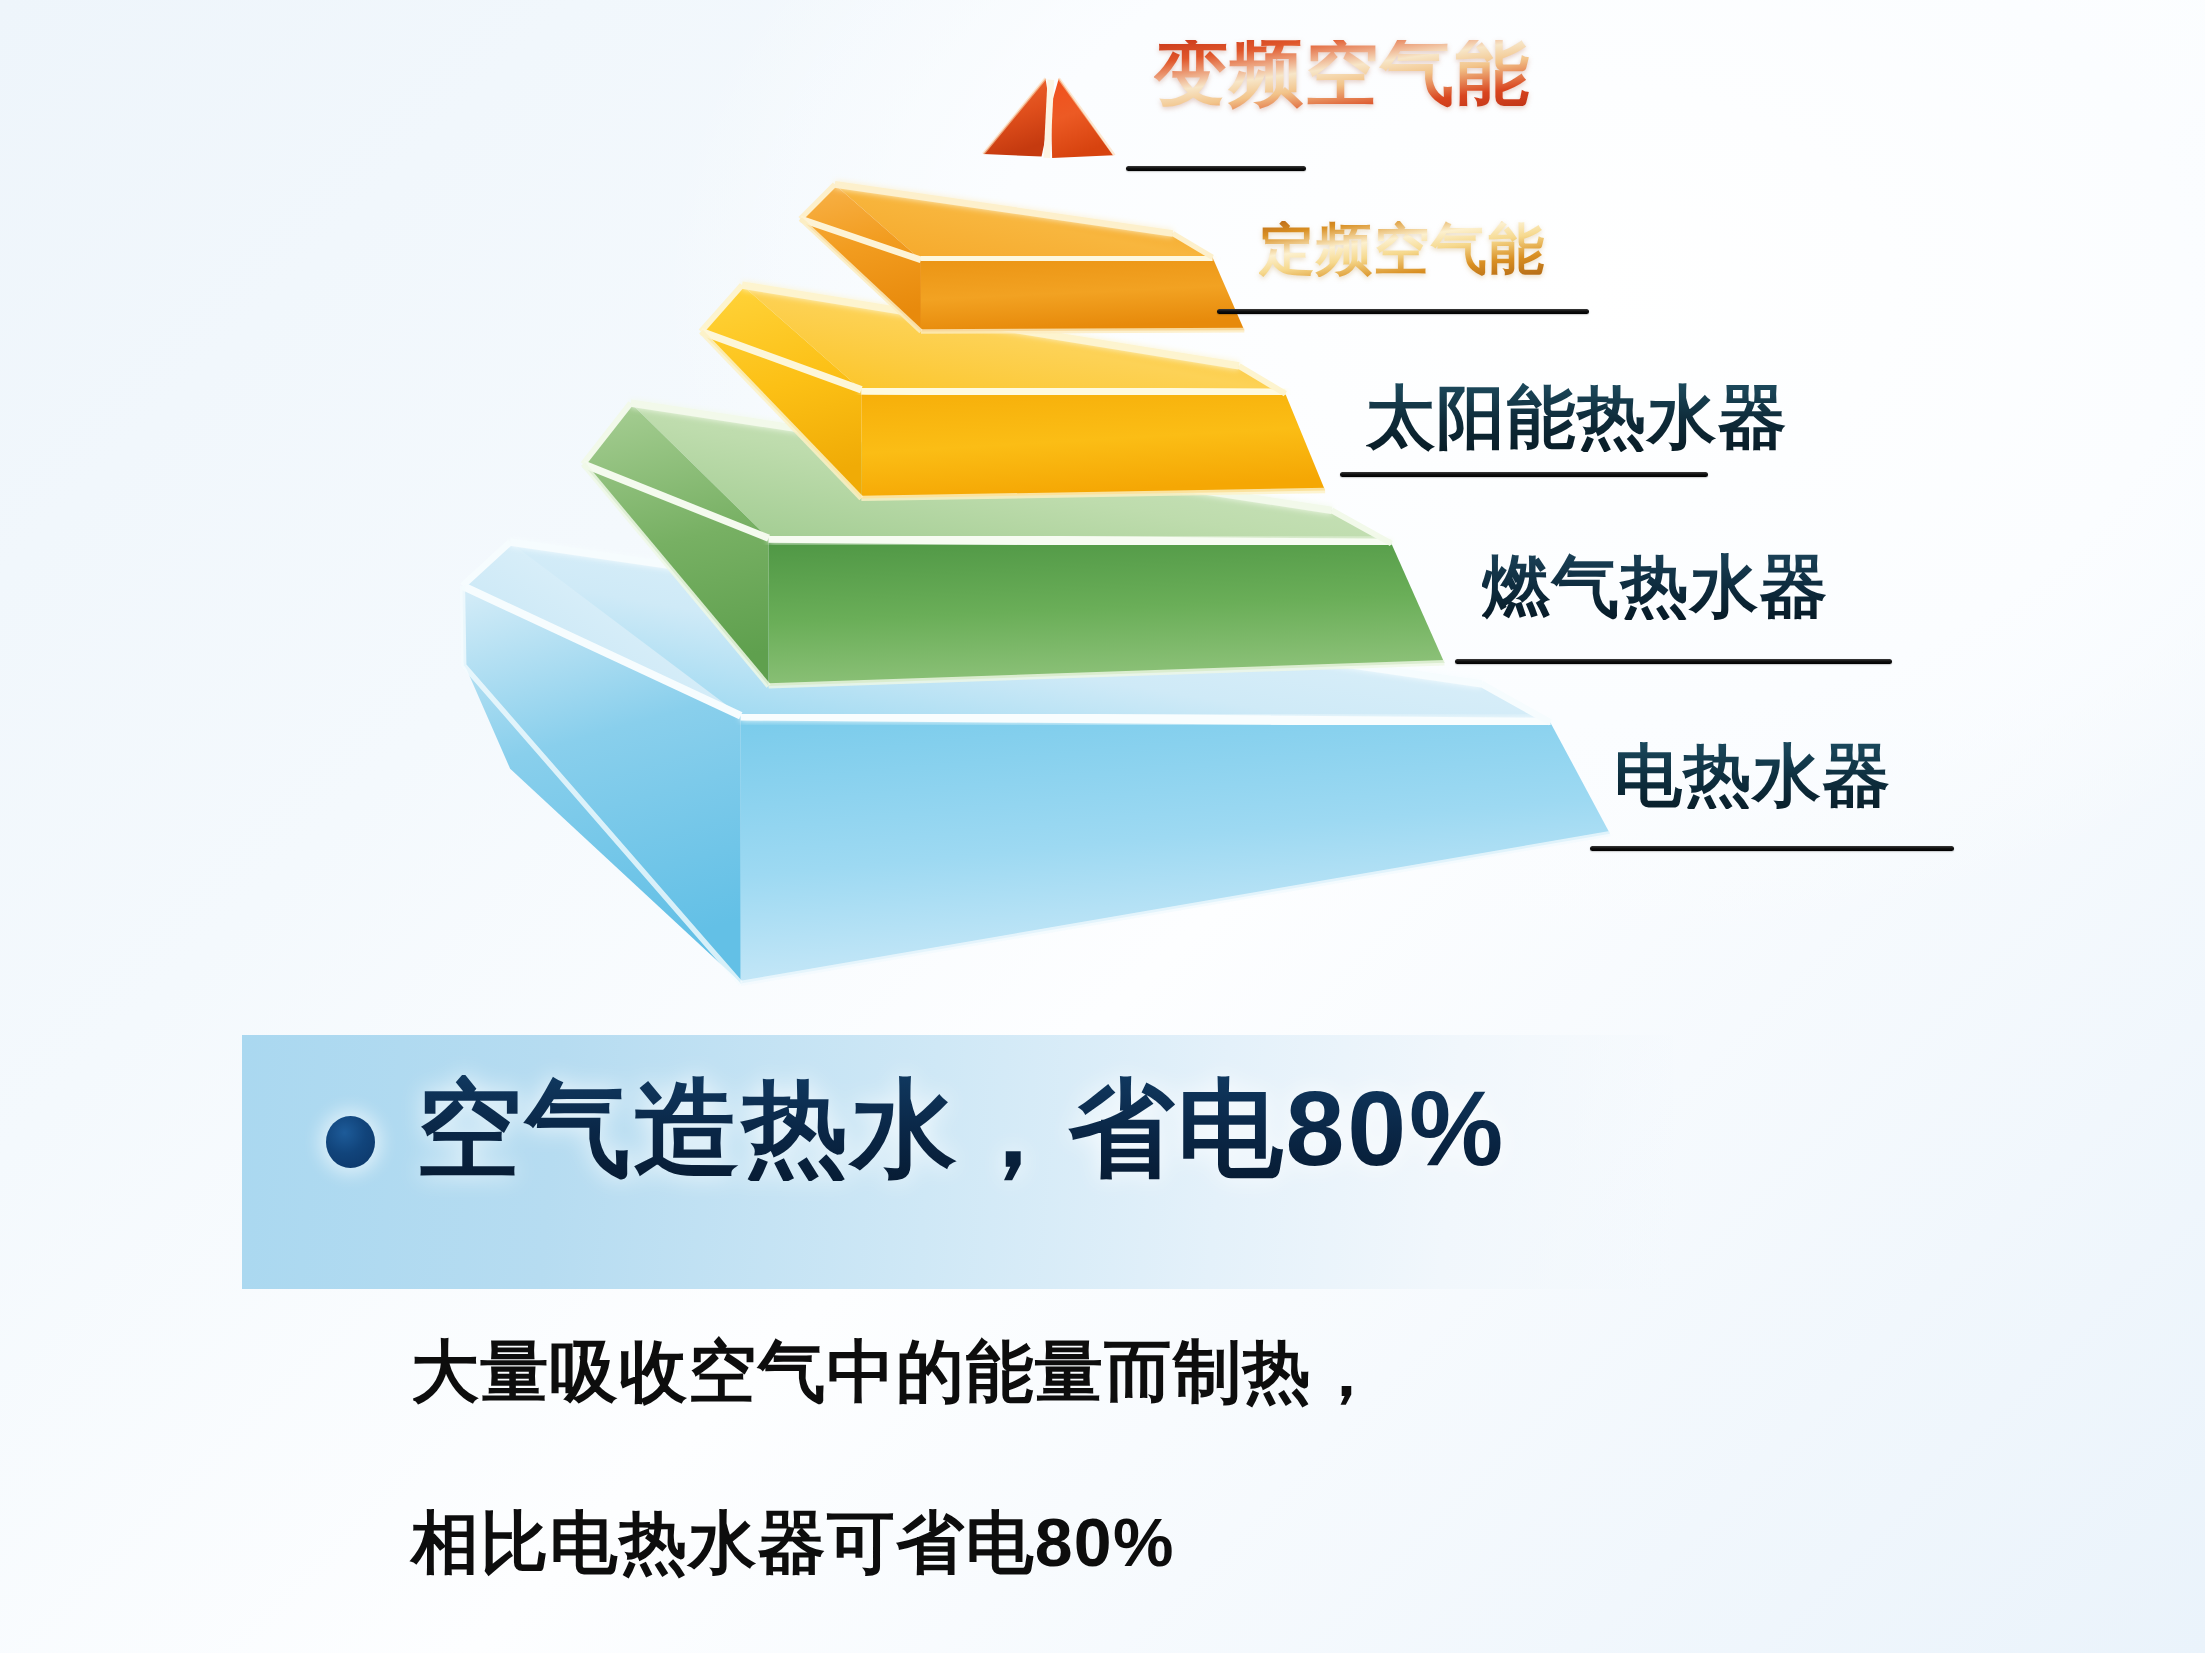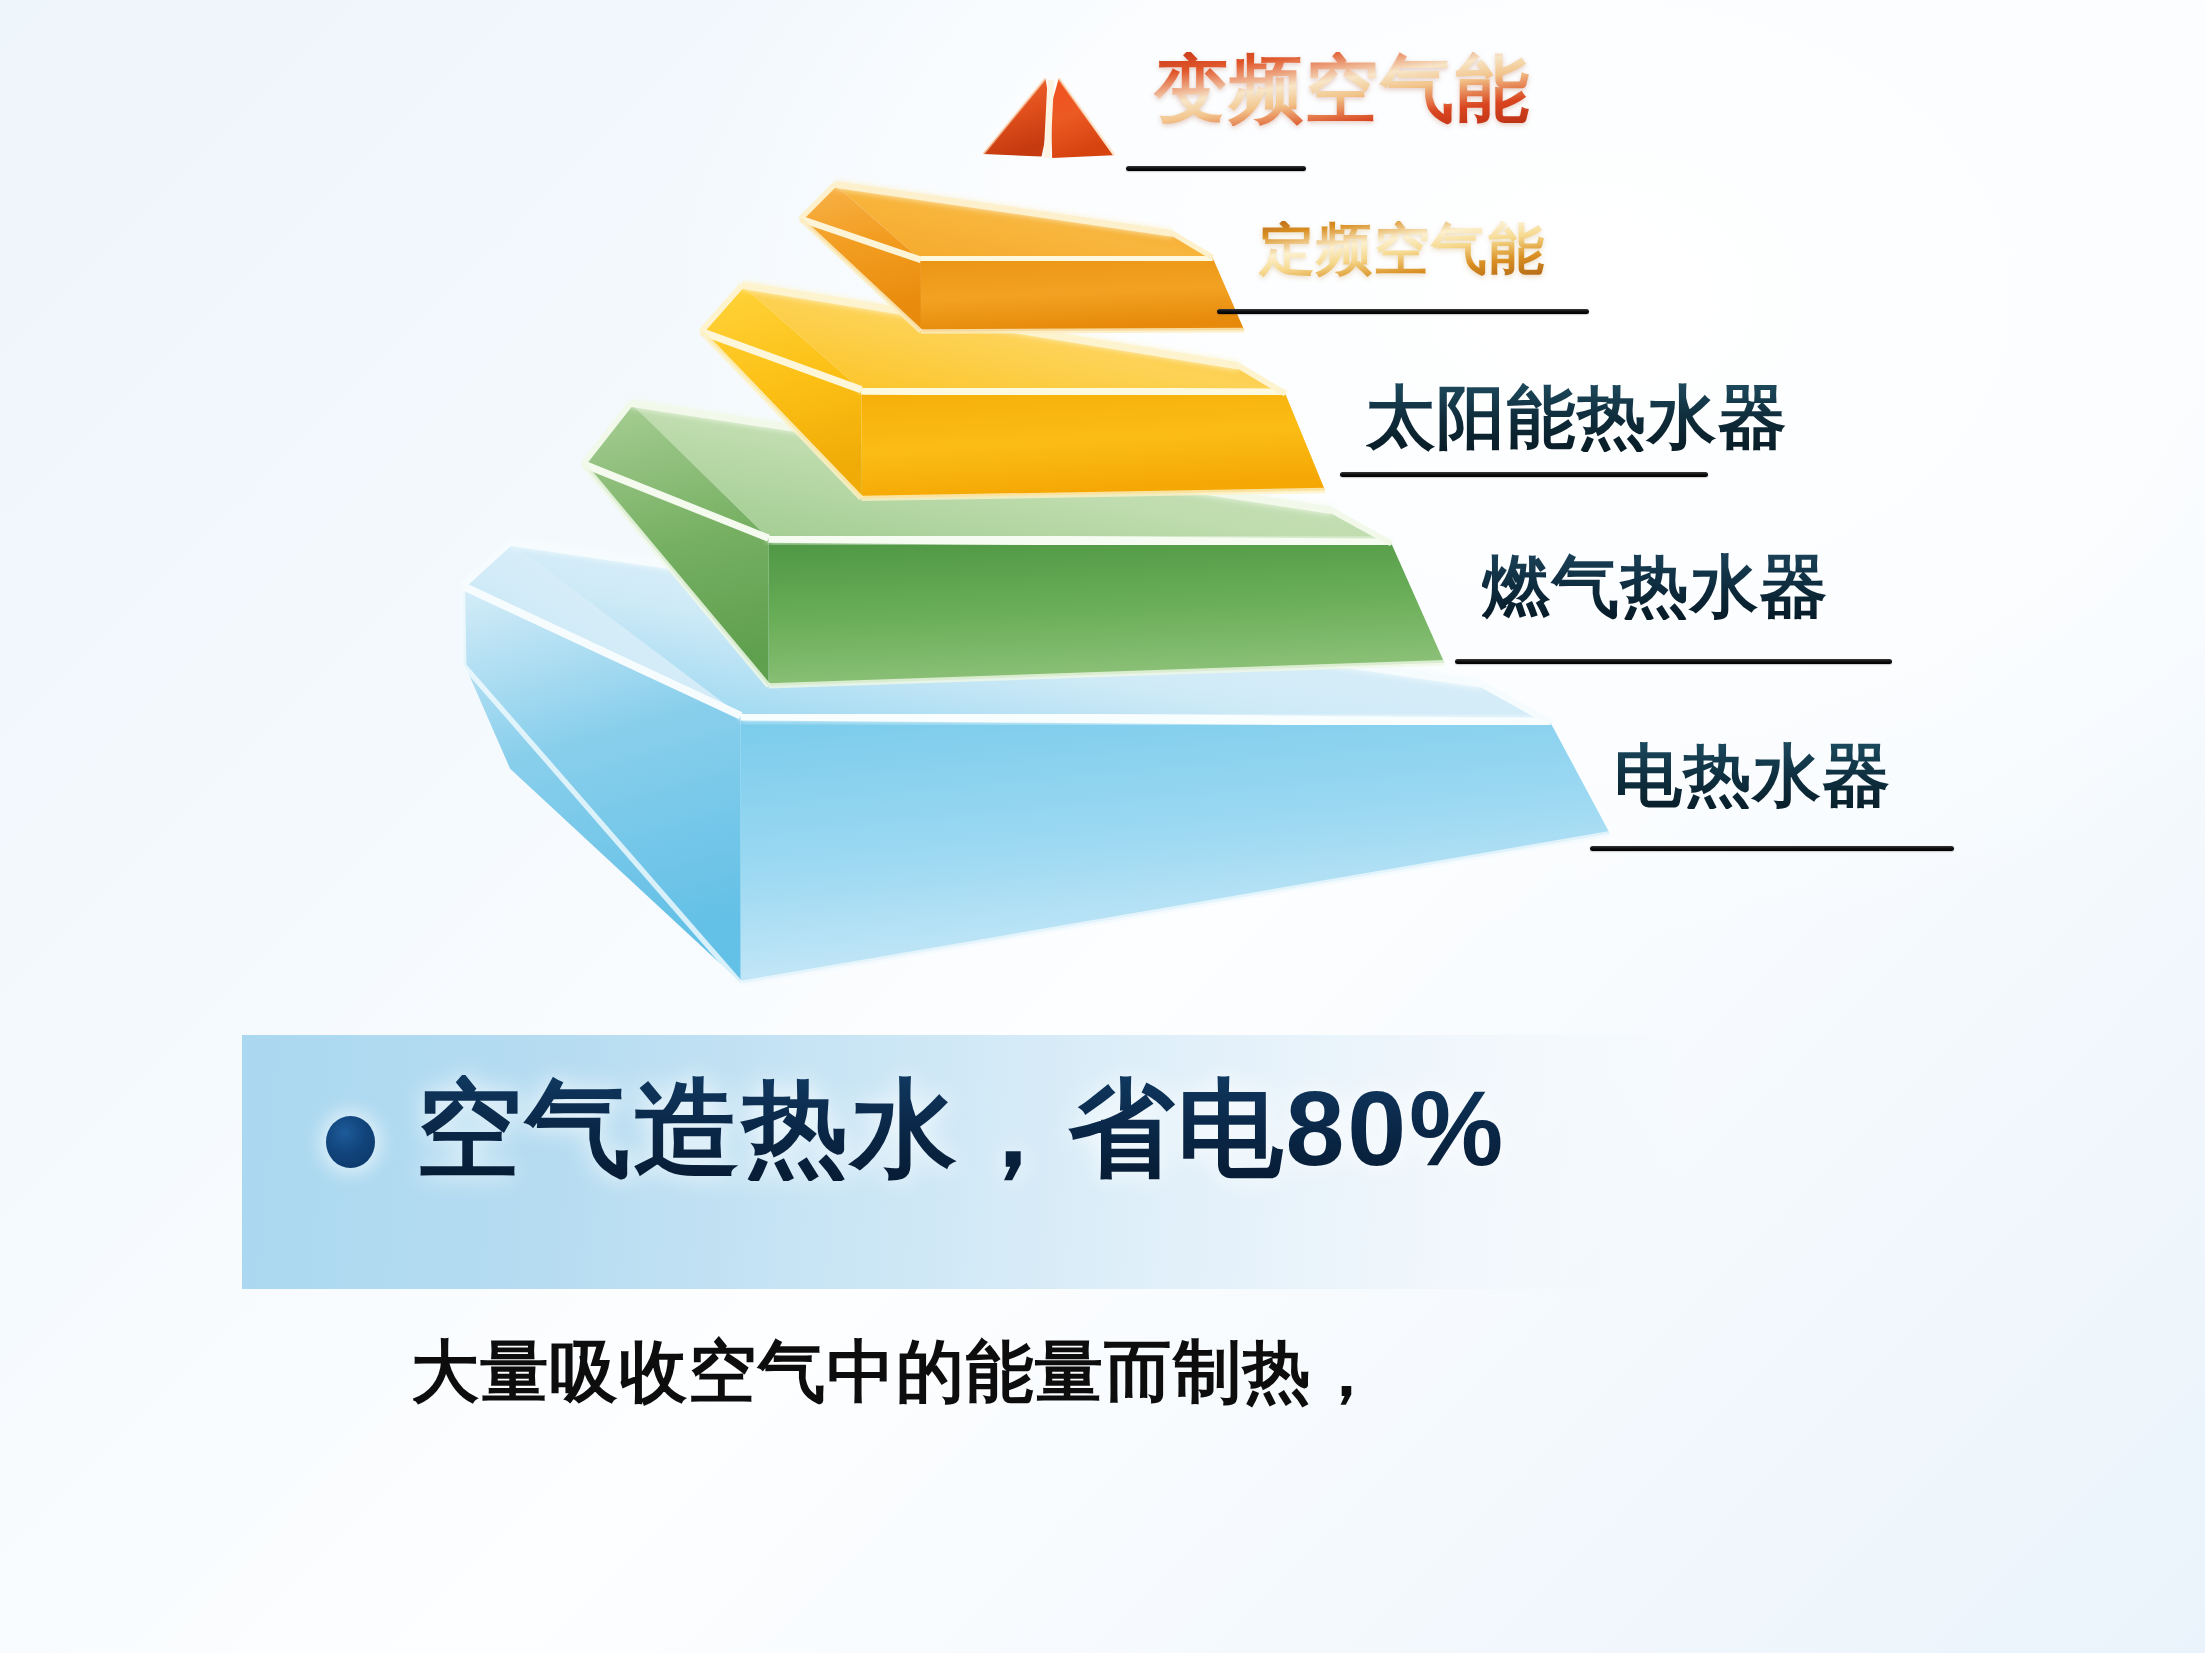--- a/index.html
+++ b/index.html
@@ -34,28 +34,29 @@
   }
   .label-rule {
     position: absolute;
     height: 4.6px;
     border-radius: 2.7px;
     background: linear-gradient(180deg, #3a3a3a 0%, #101010 45%, #000000 100%);
     box-shadow: 0 0.7px 1.3px rgba(0,0,0,0.25);
   }
 
   .lbl-1 {
-    left: 1154px; top: 52px;
+    left: 1154px; top: 40px;
     font-size: 74px;
     background: linear-gradient(172deg, #c9381a 0%, #e0562a 18%, #f7e6c8 42%, #f2c48a 56%, #d9451f 78%, #b82f14 100%);
     -webkit-background-clip: text; background-clip: text;
     color: transparent;
     -webkit-text-fill-color: transparent;
     text-shadow: none;
     filter: drop-shadow(0 2px 2.7px rgba(160,60,20,0.25));
+    font-family: Liberation Mono, monospace;
   }
   .lbl-2 {
     left: 1259px; top: 221px;
     font-size: 56px;
     background: linear-gradient(172deg, #b9681a 0%, #d98f22 16%, #fcf0cf 38%, #f6d98e 54%, #d98f22 76%, #b06715 100%);
     -webkit-background-clip: text; background-clip: text;
     color: transparent;
     -webkit-text-fill-color: transparent;
     filter: drop-shadow(0 2px 2.7px rgba(180,120,20,0.25));
   }
@@ -330,15 +331,16 @@
 
   <div class="label lbl-5">电热水器</div>
   <div class="label-rule rule-5"></div>
 
   <div id="banner">
     <span id="banner-bullet"></span>
     <span id="banner-text">空气造热水，省电80%</span>
   </div>
 
   <div class="body-line body-1">大量吸收空气中的能量而制热，</div>
+  <div class="body-line body-2">相比电热水器可省电80%</div>
 
 </div>
 
 
 </body></html>

